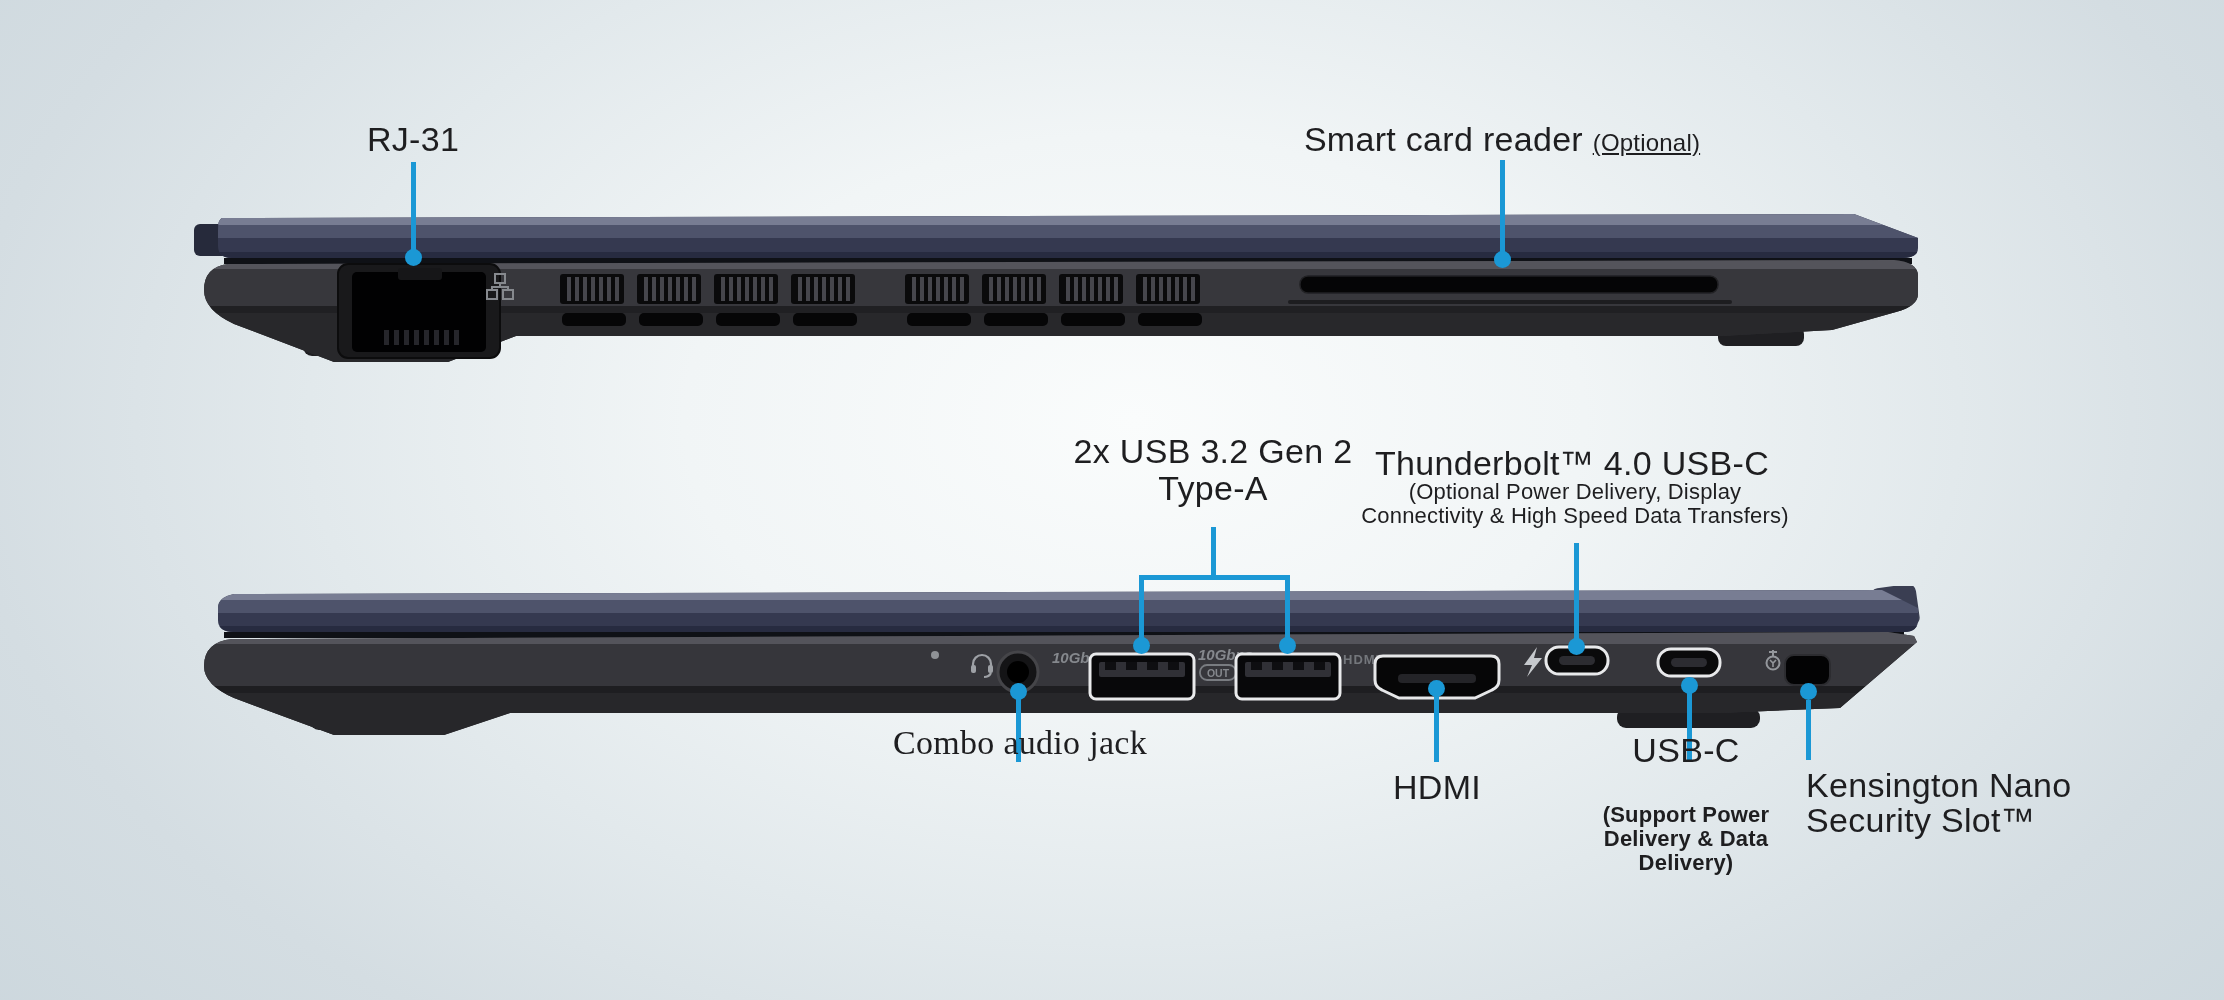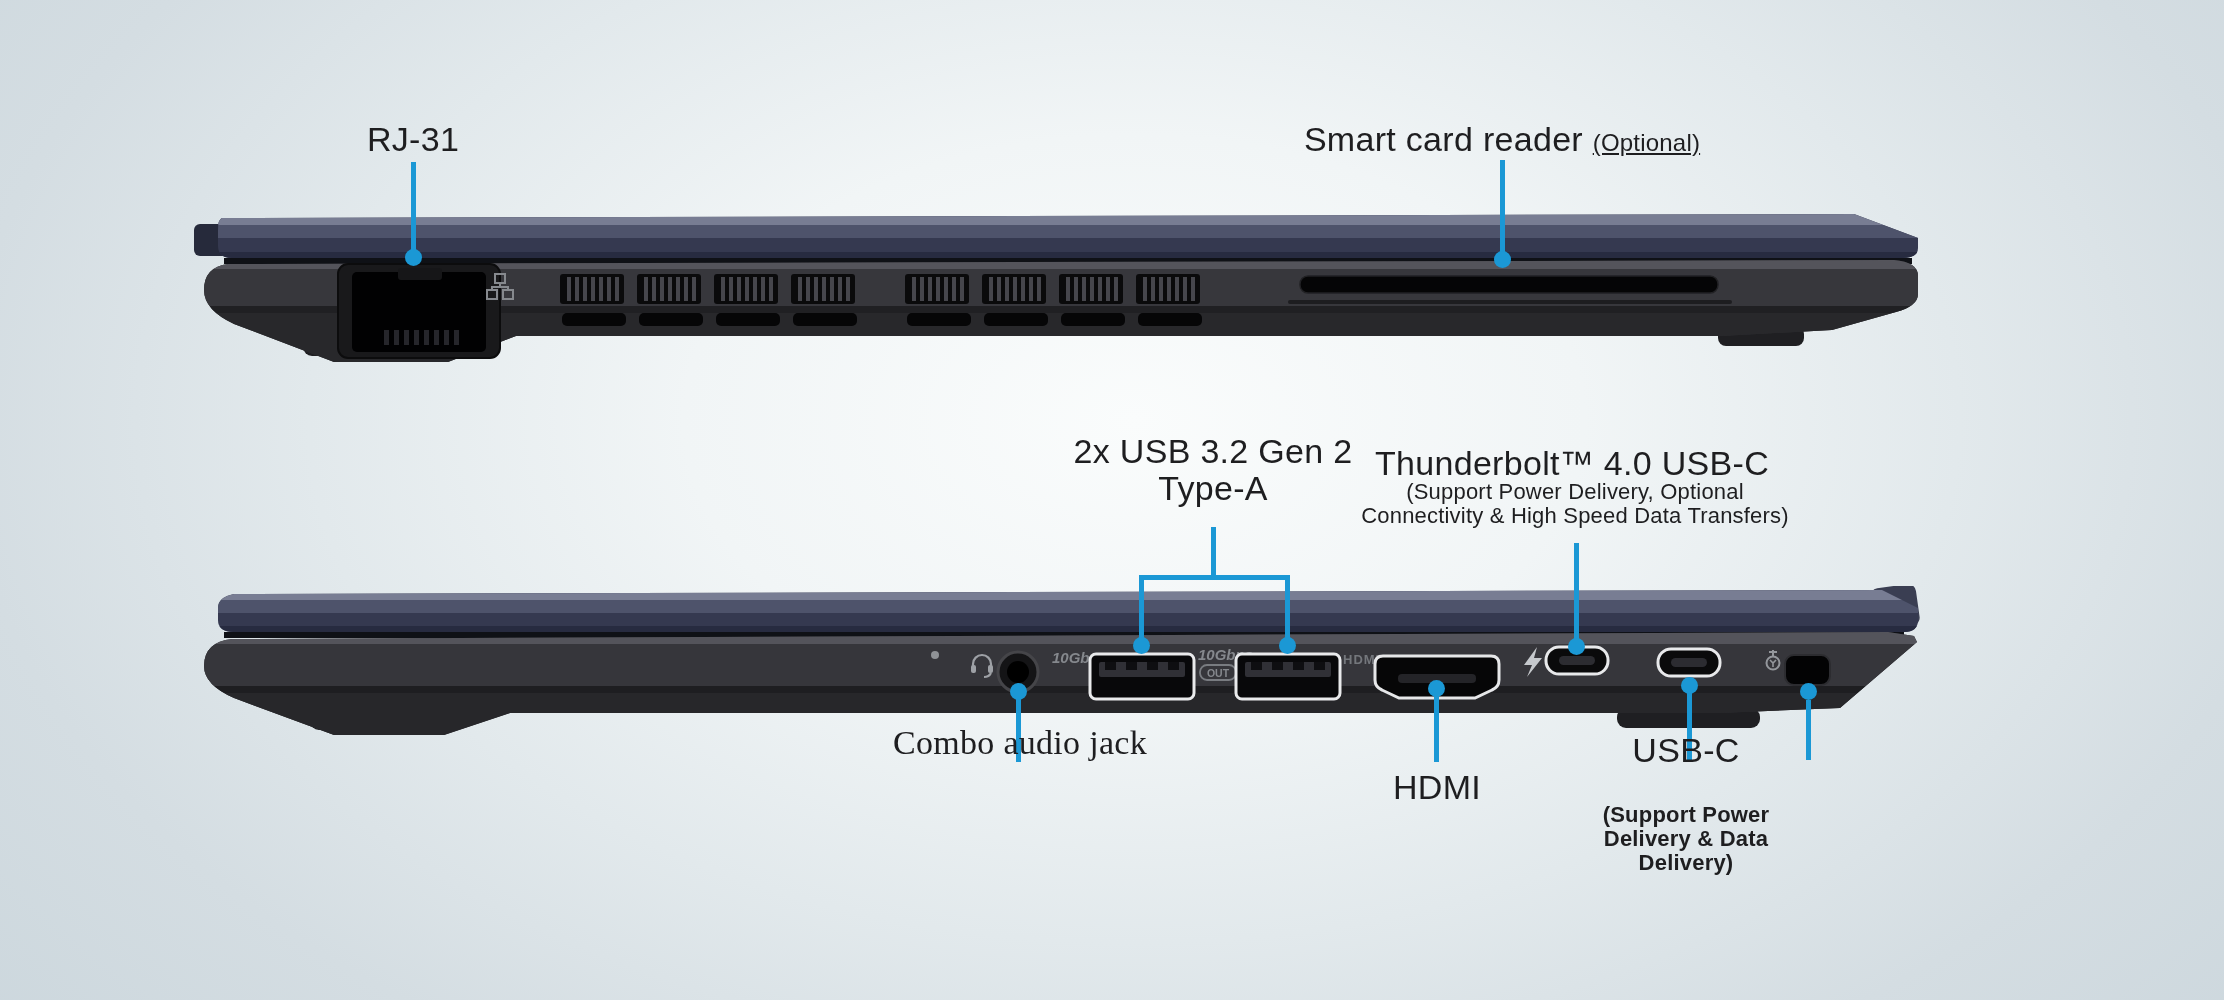--- a/index.html
+++ b/index.html
@@ -256,29 +256,33 @@
     <span class="note-inline">(Optional)</span>
   </div>
 
   <div class="lbl center" style="left:1213px;top:433px;">
     <div>2x USB 3.2 Gen 2</div>
     <div>Type-A</div>
   </div>
 
   <div class="lbl center" style="left:1572px;top:445px;">Thunderbolt™ 4.0 USB-C</div>
   <div class="sublbl center" style="left:1575px;top:480px;">
-    <div>(Support Power Delivery, Optional</div>
+    <div>(Optional Power Delivery, Display</div>
     <div>Connectivity &amp; High Speed Data Transfers)</div>
   </div>
 
   <div class="lbl center" style="left:1020px;top:724px;font-family:Liberation Serif, serif;">Combo audio jack</div>
 
   <div class="lbl center" style="left:1437px;top:769px;">HDMI</div>
 
   <div class="lbl center" style="left:1686px;top:732px;">USB-C</div>
   <div class="sublbl center" style="left:1686px;top:803px;font-weight:bold;">
     <div>(Support Power</div>
     <div>Delivery &amp; Data</div>
     <div>Delivery)</div>
   </div>
 
+  <div class="lbl" style="left:1806px;top:768px;line-height:35px;">
+    <div>Kensington Nano</div>
+    <div>Security Slot™</div>
+  </div>
 
 </div>
 
 </body></html>

